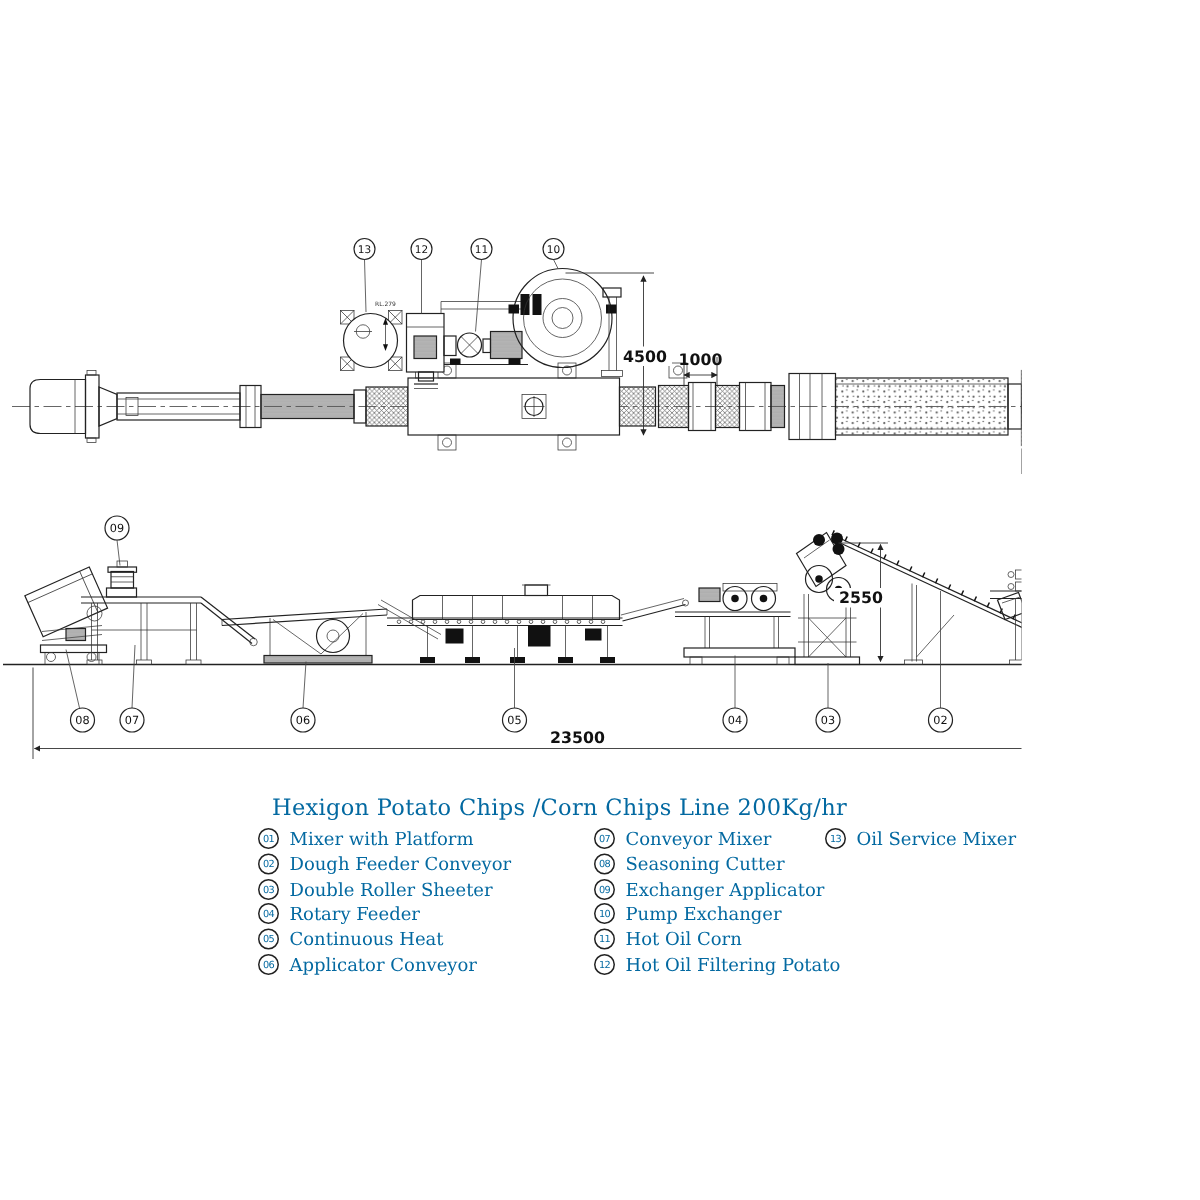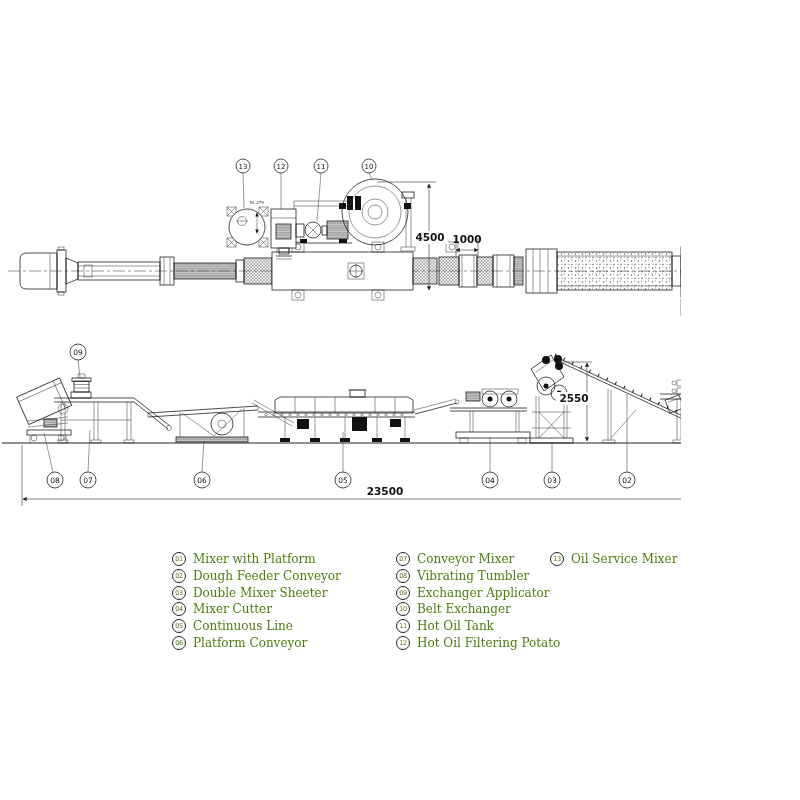--- a/index.html
+++ b/index.html
@@ -1,17 +1,17 @@
 <!DOCTYPE html>
 <html><head>
 <meta charset="utf-8">
 <style>
   html,body{margin:0;padding:0;background:#fff;}
   #stage{position:relative;width:681px;height:800px;background:#fff;overflow:hidden;
-         font-family:"DejaVu Serif",serif;color:#4d7c0f;}
+         font-family:"DejaVu Serif",serif;color:#0369a1;}
   #dwg{position:absolute;left:0;top:0;}
   
   #dwg line,#dwg path,#dwg rect,#dwg circle,#dwg polygon,#dwg ellipse{fill:none;stroke:#222;stroke-width:.8;}
   #dwg .thin{stroke-width:.5;stroke:#333;}
   #dwg .cl{stroke:#555;stroke-width:.6;stroke-dasharray:12 3 3 3;}
   #dwg .led{stroke:#444;stroke-width:.55;}
   #dwg .dimln{stroke:#333;stroke-width:.6;}
   #dwg .fw{fill:#fff;}
   #dwg .fwn{fill:#fff;stroke:none;}
   #dwg .fxh{fill:url(#xh);}
@@ -469,68 +469,69 @@
 
       <line class="dimln" x1="22" y1="445" x2="22" y2="506"></line>
       <line class="dimln" x1="745" y1="445" x2="745" y2="506"></line>
       <line class="dimln" x1="23" y1="499" x2="744" y2="499" marker-start="url(#arr)" marker-end="url(#arr)"></line>
       <rect x="360" y="485" width="50" height="13" class="fwn"></rect>
       <text class="dim" x="385" y="495" text-anchor="middle">23500</text>
     </g>
   </g>
 </svg>
 
+<div class="title">Hexigon Potato Chips /Corn Chips Line 200Kg/hr</div>
 
 <div class="legend-col" style="left:172px;">
   <div class="lrow">
         <span class="cnum">01</span>
         <span class="llabel">Mixer with Platform</span>
       </div>
   <div class="lrow">
         <span class="cnum">02</span>
         <span class="llabel">Dough Feeder Conveyor</span>
       </div>
   <div class="lrow">
         <span class="cnum">03</span>
-        <span class="llabel">Double Mixer Sheeter</span>
+        <span class="llabel">Double Roller Sheeter</span>
       </div>
   <div class="lrow">
         <span class="cnum">04</span>
-        <span class="llabel">Mixer Cutter</span>
+        <span class="llabel">Rotary Feeder</span>
       </div>
   <div class="lrow">
         <span class="cnum">05</span>
-        <span class="llabel">Continuous Line</span>
+        <span class="llabel">Continuous Heat</span>
       </div>
   <div class="lrow">
         <span class="cnum">06</span>
-        <span class="llabel">Platform Conveyor</span>
+        <span class="llabel">Applicator Conveyor</span>
       </div>
 </div>
 
 <div class="legend-col" style="left:396px;">
   <div class="lrow">
         <span class="cnum">07</span>
         <span class="llabel">Conveyor Mixer</span>
       </div>
   <div class="lrow">
         <span class="cnum">08</span>
-        <span class="llabel">Vibrating Tumbler</span>
+        <span class="llabel">Seasoning Cutter</span>
       </div>
   <div class="lrow">
         <span class="cnum">09</span>
         <span class="llabel">Exchanger Applicator</span>
       </div>
   <div class="lrow">
         <span class="cnum">10</span>
-        <span class="llabel">Belt Exchanger</span>
+        <span class="llabel">Pump Exchanger</span>
       </div>
   <div class="lrow">
         <span class="cnum">11</span>
-        <span class="llabel">Hot Oil Tank</span>
+        <span class="llabel">Hot Oil Corn</span>
       </div>
   <div class="lrow">
         <span class="cnum">12</span>
         <span class="llabel">Hot Oil Filtering Potato</span>
       </div>
 </div>
 
 <div class="legend-col" style="left:550px;">
   <div class="lrow">
         <span class="cnum">13</span>

